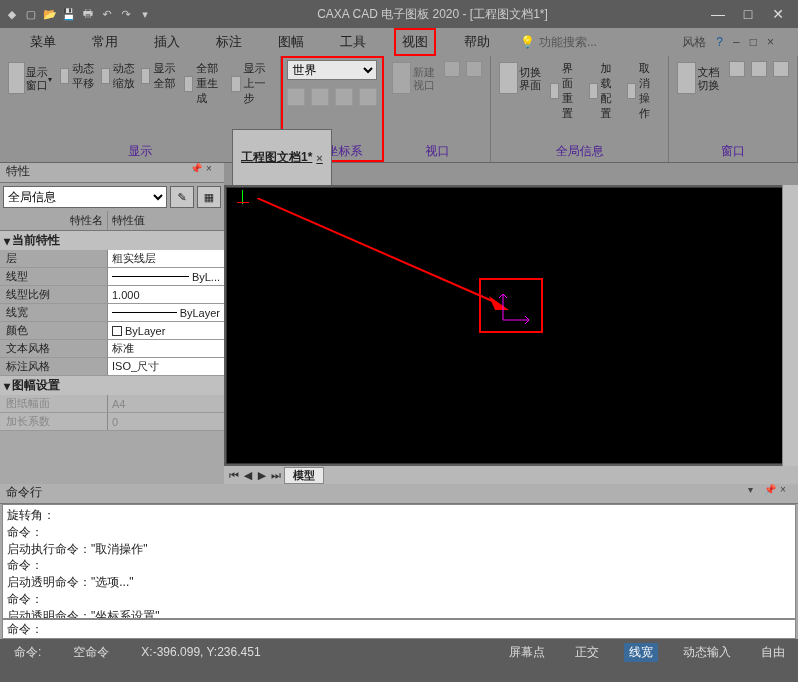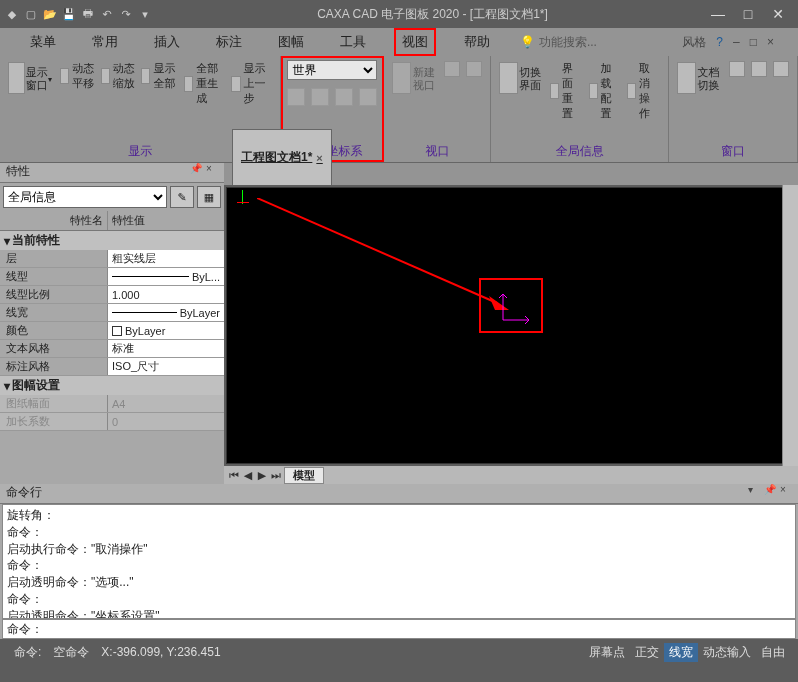--- a/index.html
+++ b/index.html
@@ -60,21 +60,21 @@
 .red-box { position: absolute; left: 252px; top: 90px; width: 64px; height: 55px; border: 2px solid red; }
 .ucs-axes { position: absolute; left: 268px; top: 100px; width: 40px; height: 40px; }
 .bottom-tabs { height: 18px; background: #b8b8b8; display: flex; align-items: center; padding-left: 4px; gap: 2px; font-size: 11px; }
 .bottom-tabs .nav { width: 12px; text-align: center; cursor: pointer; color: #333; }
 .bottom-tabs .tab { background: #e8e8e8; padding: 0 8px; border: 1px solid #888; cursor: pointer; font-weight: bold; }
 .cmdline-panel { background: #a8a8a8; }
 .cmd-log { height: 115px; background: #fff; overflow: auto; font-size: 12px; padding: 2px 4px; line-height: 1.4; border: 1px solid #888; margin: 0 2px; }
 .cmd-input-row { display: flex; align-items: center; background: #fff; margin: 0 2px 2px 2px; border: 1px solid #888; }
 .cmd-input-row .label { padding: 0 4px; font-size: 12px; }
 .cmd-input-row input { flex: 1; border: none; outline: none; height: 18px; font-size: 12px; }
-.statusbar { height: 22px; background: #5c5c5c; display: flex; align-items: center; color: #ddd; font-size: 12px; padding: 0 8px; }
+.statusbar { height: 22px; background: #5c5c5c; display: flex; align-items: center; color: #ddd; font-size: 12px; padding: 0 8px; gap: 20px; }
 .statusbar .seg { padding: 0 6px; }
 .statusbar .spacer { flex: 1; }
 .statusbar .mode { padding: 1px 5px; cursor: pointer; }
 .statusbar .mode.active { background: #3a6a9a; color: #fff; }
 .scrollbar-v { position: absolute; right: 0; top: 22px; bottom: 18px; width: 16px; background: #c0c0c0; border-left: 1px solid #888; }
 </style>
 </head>
 <body>
 
 <div class="titlebar">

